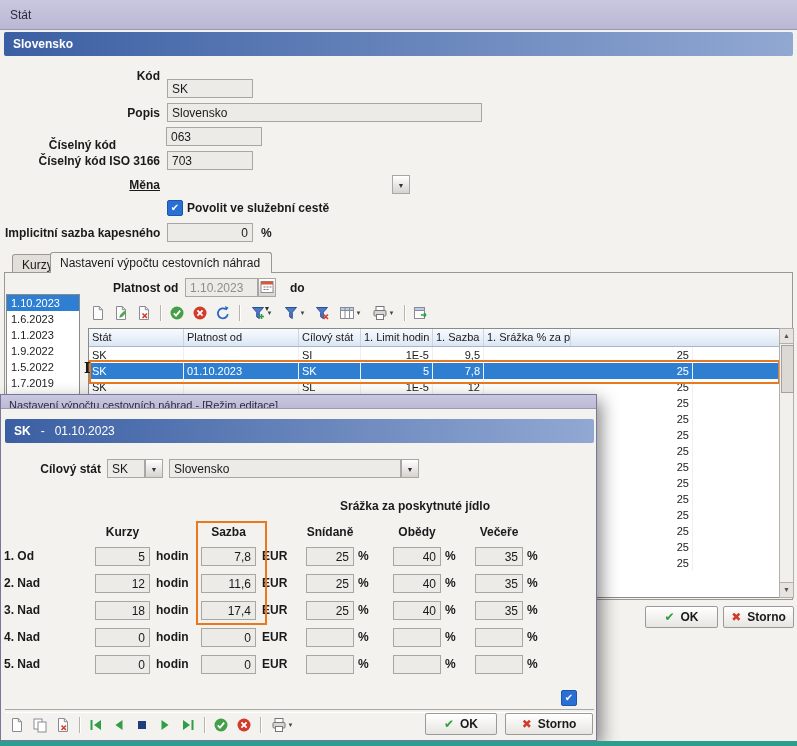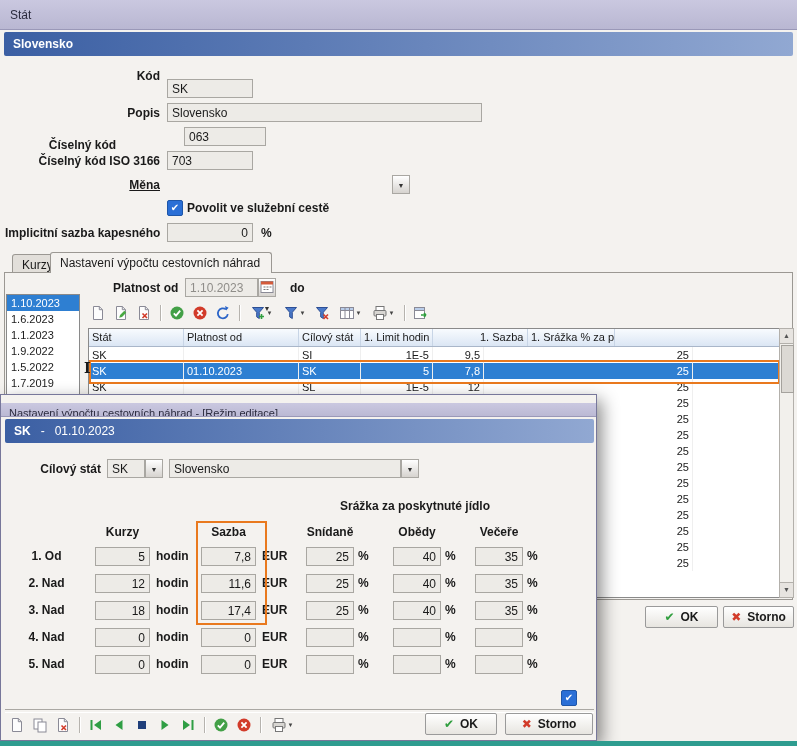--- a/index.html
+++ b/index.html
@@ -68,26 +68,26 @@
   .sb-up::after{content:"▲";} .sb-down::after{content:"▼";}
   .sb-thumb{position:absolute;left:1px;top:16px;width:11px;height:46px;background:#dcd9d4;border:1px solid #a5a29d;}
   
   .btn{position:absolute;height:22px;background:linear-gradient(#ffffff,#e7e5e0);
     border:1px solid #9a9a9a;border-radius:2px;font-weight:bold;display:flex;align-items:center;
     justify-content:center;gap:6px;box-sizing:border-box;z-index:2;}
   .g-ok{color:#2f9e3e;} .g-x{color:#d23b2a;font-weight:bold;}
   
   .dialog{position:absolute;left:0;top:394px;width:597px;height:347px;background:#f4f2ef;
     border:1px solid #77779a;box-shadow:5px 6px 16px rgba(0,0,0,.45);box-sizing:border-box;z-index:10;}
-  .dlg-titlebar{position:absolute;left:0;top:8px;width:100%;height:14px;
+  .dlg-titlebar{position:absolute;left:0;top:0;width:100%;height:14px;
     background:linear-gradient(var(--titlebar),#bbb9d4);border-bottom:1px solid #9a98b8;
     box-sizing:border-box;padding:4px 0 8px 8px;color:#2b2b3e;font-size:11px;white-space:nowrap;overflow:hidden;}
   .colhead{position:absolute;top:130px;font-weight:bold;text-align:center;}
   .rate-row{position:absolute;left:0;width:100%;height:19px;}
-  .rlabel{position:absolute;left:3px;top:2px;width:85px;text-align:center;font-weight:bold;}
+  .rlabel{position:absolute;left:3px;top:2px;width:85px;text-align:left;font-weight:bold;}
   .rfield{position:absolute;top:0;background:#edebe7;border:1px solid #a9a7a2;height:19px;
     box-sizing:border-box;text-align:right;padding:2px 4px 0 4px;}
   .runit{position:absolute;top:2px;font-weight:bold;}
   .hl{position:absolute;border:2px solid var(--accent);pointer-events:none;z-index:5;}
   .sepline{position:absolute;left:4px;width:589px;height:2px;border-top:1px solid #aaa8a3;border-bottom:1px solid #fff;}
   .taskbar{position:absolute;left:0;top:741px;width:100%;height:5px;background:var(--taskbar);z-index:20;}
 </style>
 </head>
 <body>
 
@@ -101,21 +101,21 @@
     <span>Slovensko</span>
   </div>
 
   <div class="lbl" style="left:5px;top:69px;width:155px;text-align:right">Kód</div>
   <div class="field" style="left:167px;top:79px;width:86px">SK</div>
 
   <div class="lbl" style="left:5px;top:106px;width:155px;text-align:right">Popis</div>
   <div class="field" style="left:167px;top:103px;width:315px">Slovensko</div>
 
   <div class="lbl" style="left:5px;top:138px;width:155px;text-align:center">Číselný kód</div>
-  <div class="field" style="left:184px;top:127px;width:82px">063</div>
+  <div class="field" style="left:166px;top:127px;width:96px">063</div>
 
   <div class="lbl" style="left:5px;top:154px;width:155px;text-align:right">Číselný kód ISO 3166</div>
   <div class="field" style="left:167px;top:151px;width:86px">703</div>
 
   <div class="lbl ul" style="left:5px;top:178px;width:155px;text-align:right">Měna</div>
   <div class="dd" style="left:392px;top:175px"></div>
 
   <div class="cb" style="left:167px;top:200px"></div>
   <div class="lbl" style="left:187px;top:201px">Povolit ve služební cestě</div>
 
@@ -232,21 +232,21 @@
         </svg>
       </div>
     </div>
 
   <div class="grid" id="grid">
     <div id="grid-header">
         <div class="gh-cell" style="width: 95px;">Stát</div>
         <div class="gh-cell" style="width: 115px;">Platnost od</div>
         <div class="gh-cell" style="width: 62px;">Cílový stát</div>
         <div class="gh-cell" style="width: 72px;">1. Limit hodin</div>
-        <div class="gh-cell" style="width: 51px; margin-left: 44px;">1. Sazba</div>
+        <div class="gh-cell" style="width: 51px;">1. Sazba</div>
         <div class="gh-cell" style="width: 87px;">1. Srážka % za pos</div>
       </div>
     <div id="grid-body">
         <div class="grid-row">
           <div class="g-cell" style="width: 95px;">SK</div>
           <div class="g-cell" style="width: 115px;"></div>
           <div class="g-cell" style="width: 62px;">SI</div>
           <div class="g-cell num" style="width: 72px;">1E-5</div>
           <div class="g-cell num" style="width: 51px;">9,5</div>
           <div class="g-cell num" style="width: 209px;">25</div>

